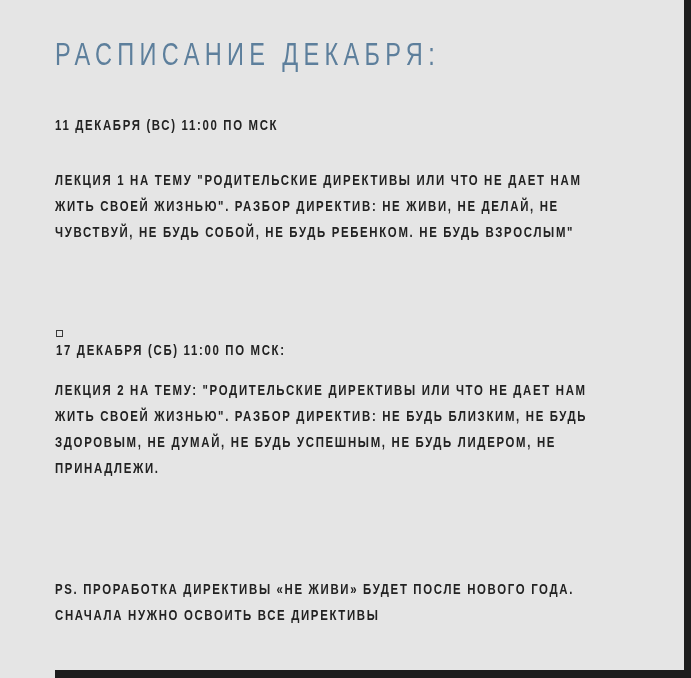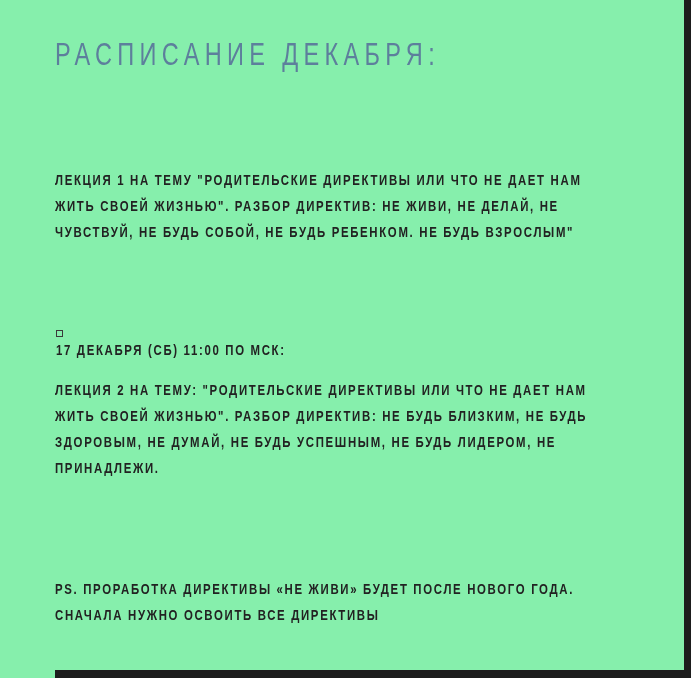--- a/index.html
+++ b/index.html
@@ -1,21 +1,21 @@
 <!DOCTYPE html>
 <html><head>
 <meta charset="utf-8">
 <style>
   * { margin: 0; padding: 0; box-sizing: border-box; }
   html, body { background: #ffffff; }
   .page {
     position: relative;
     width: 691px;
     height: 678px;
-    background: #86efac;
+    background: #e5e5e5;
     overflow: hidden;
     font-family: "Liberation Sans", sans-serif;
   }
   
   .edge-right {
     position: absolute;
     top: 0; right: 0;
     width: 7px; height: 678px;
     background: #1d1d1d;
   }
@@ -66,20 +66,23 @@
 </style>
 </head>
 <body>
 
 <div class="page">
 
   <h1 class="title">
     <span class="cond" style="display:inline-block;">РАСПИСАНИЕ ДЕКАБРЯ:</span>
   </h1>
 
+  <div class="date1 body-text">
+    <div class="cond">11 ДЕКАБРЯ (ВС) 11:00 ПО МСК</div>
+  </div>
 
   <div class="para1 body-text">
     <div class="cond">ЛЕКЦИЯ 1 НА ТЕМУ "РОДИТЕЛЬСКИЕ ДИРЕКТИВЫ ИЛИ ЧТО НЕ ДАЕТ НАМ
 ЖИТЬ СВОЕЙ ЖИЗНЬЮ". РАЗБОР ДИРЕКТИВ: НЕ ЖИВИ, НЕ ДЕЛАЙ, НЕ
 ЧУВСТВУЙ, НЕ БУДЬ СОБОЙ, НЕ БУДЬ РЕБЕНКОМ. НЕ БУДЬ ВЗРОСЛЫМ"</div>
   </div>
 
   <div class="bullet-row body-text">
     <span class="square-bullet"></span>
     <div class="cond">17 ДЕКАБРЯ (СБ) 11:00 ПО МСК:</div>

